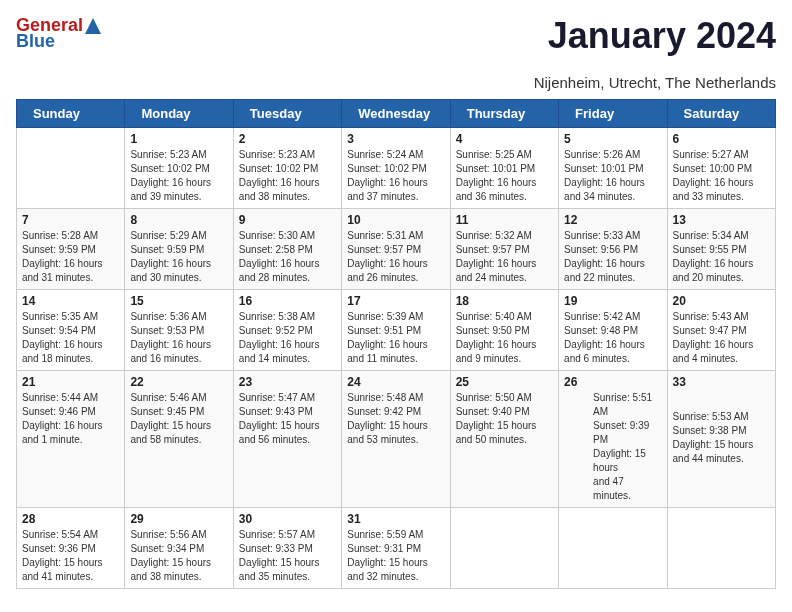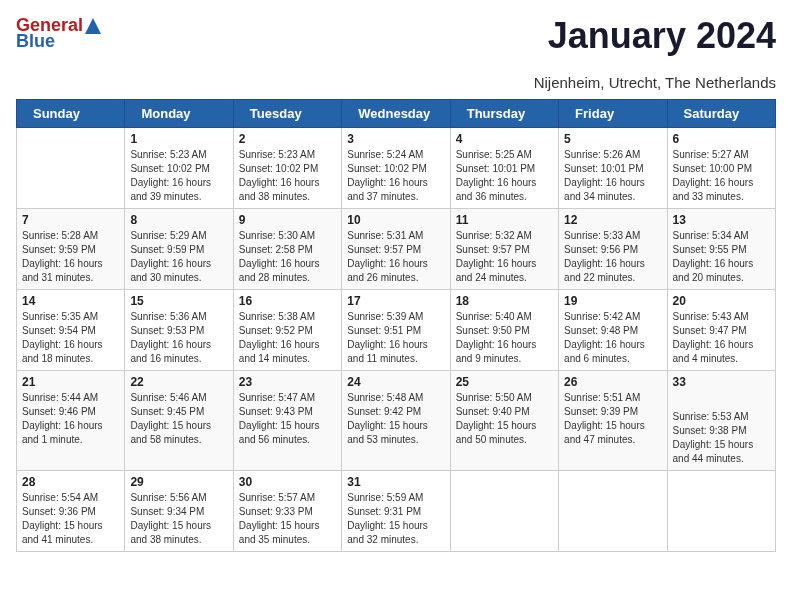--- a/index.html
+++ b/index.html
@@ -293,21 +293,21 @@
         </td>
         <td>
           <span class="day-number">25</span>
           <div class="day-info" style="white-space: pre-line;">Sunrise: 5:50 AM
 Sunset: 9:40 PM
 Daylight: 15 hours
 and 50 minutes.</div>
         </td>
         <td>
           <span class="day-number">26</span>
-          <div class="day-info" style="white-space: pre-line;">Sunrise: 5:51 AM
+          <div class="day-info" style="white-space: pre-line; margin-left: 29px;">Sunrise: 5:51 AM
 Sunset: 9:39 PM
 Daylight: 15 hours
 and 47 minutes.</div>
         </td>
         <td>
           <span class="day-number">33</span>
           <div class="day-info" style="white-space: pre-line; margin-top: 21px;">Sunrise: 5:53 AM
 Sunset: 9:38 PM
 Daylight: 15 hours
 and 44 minutes.</div>

